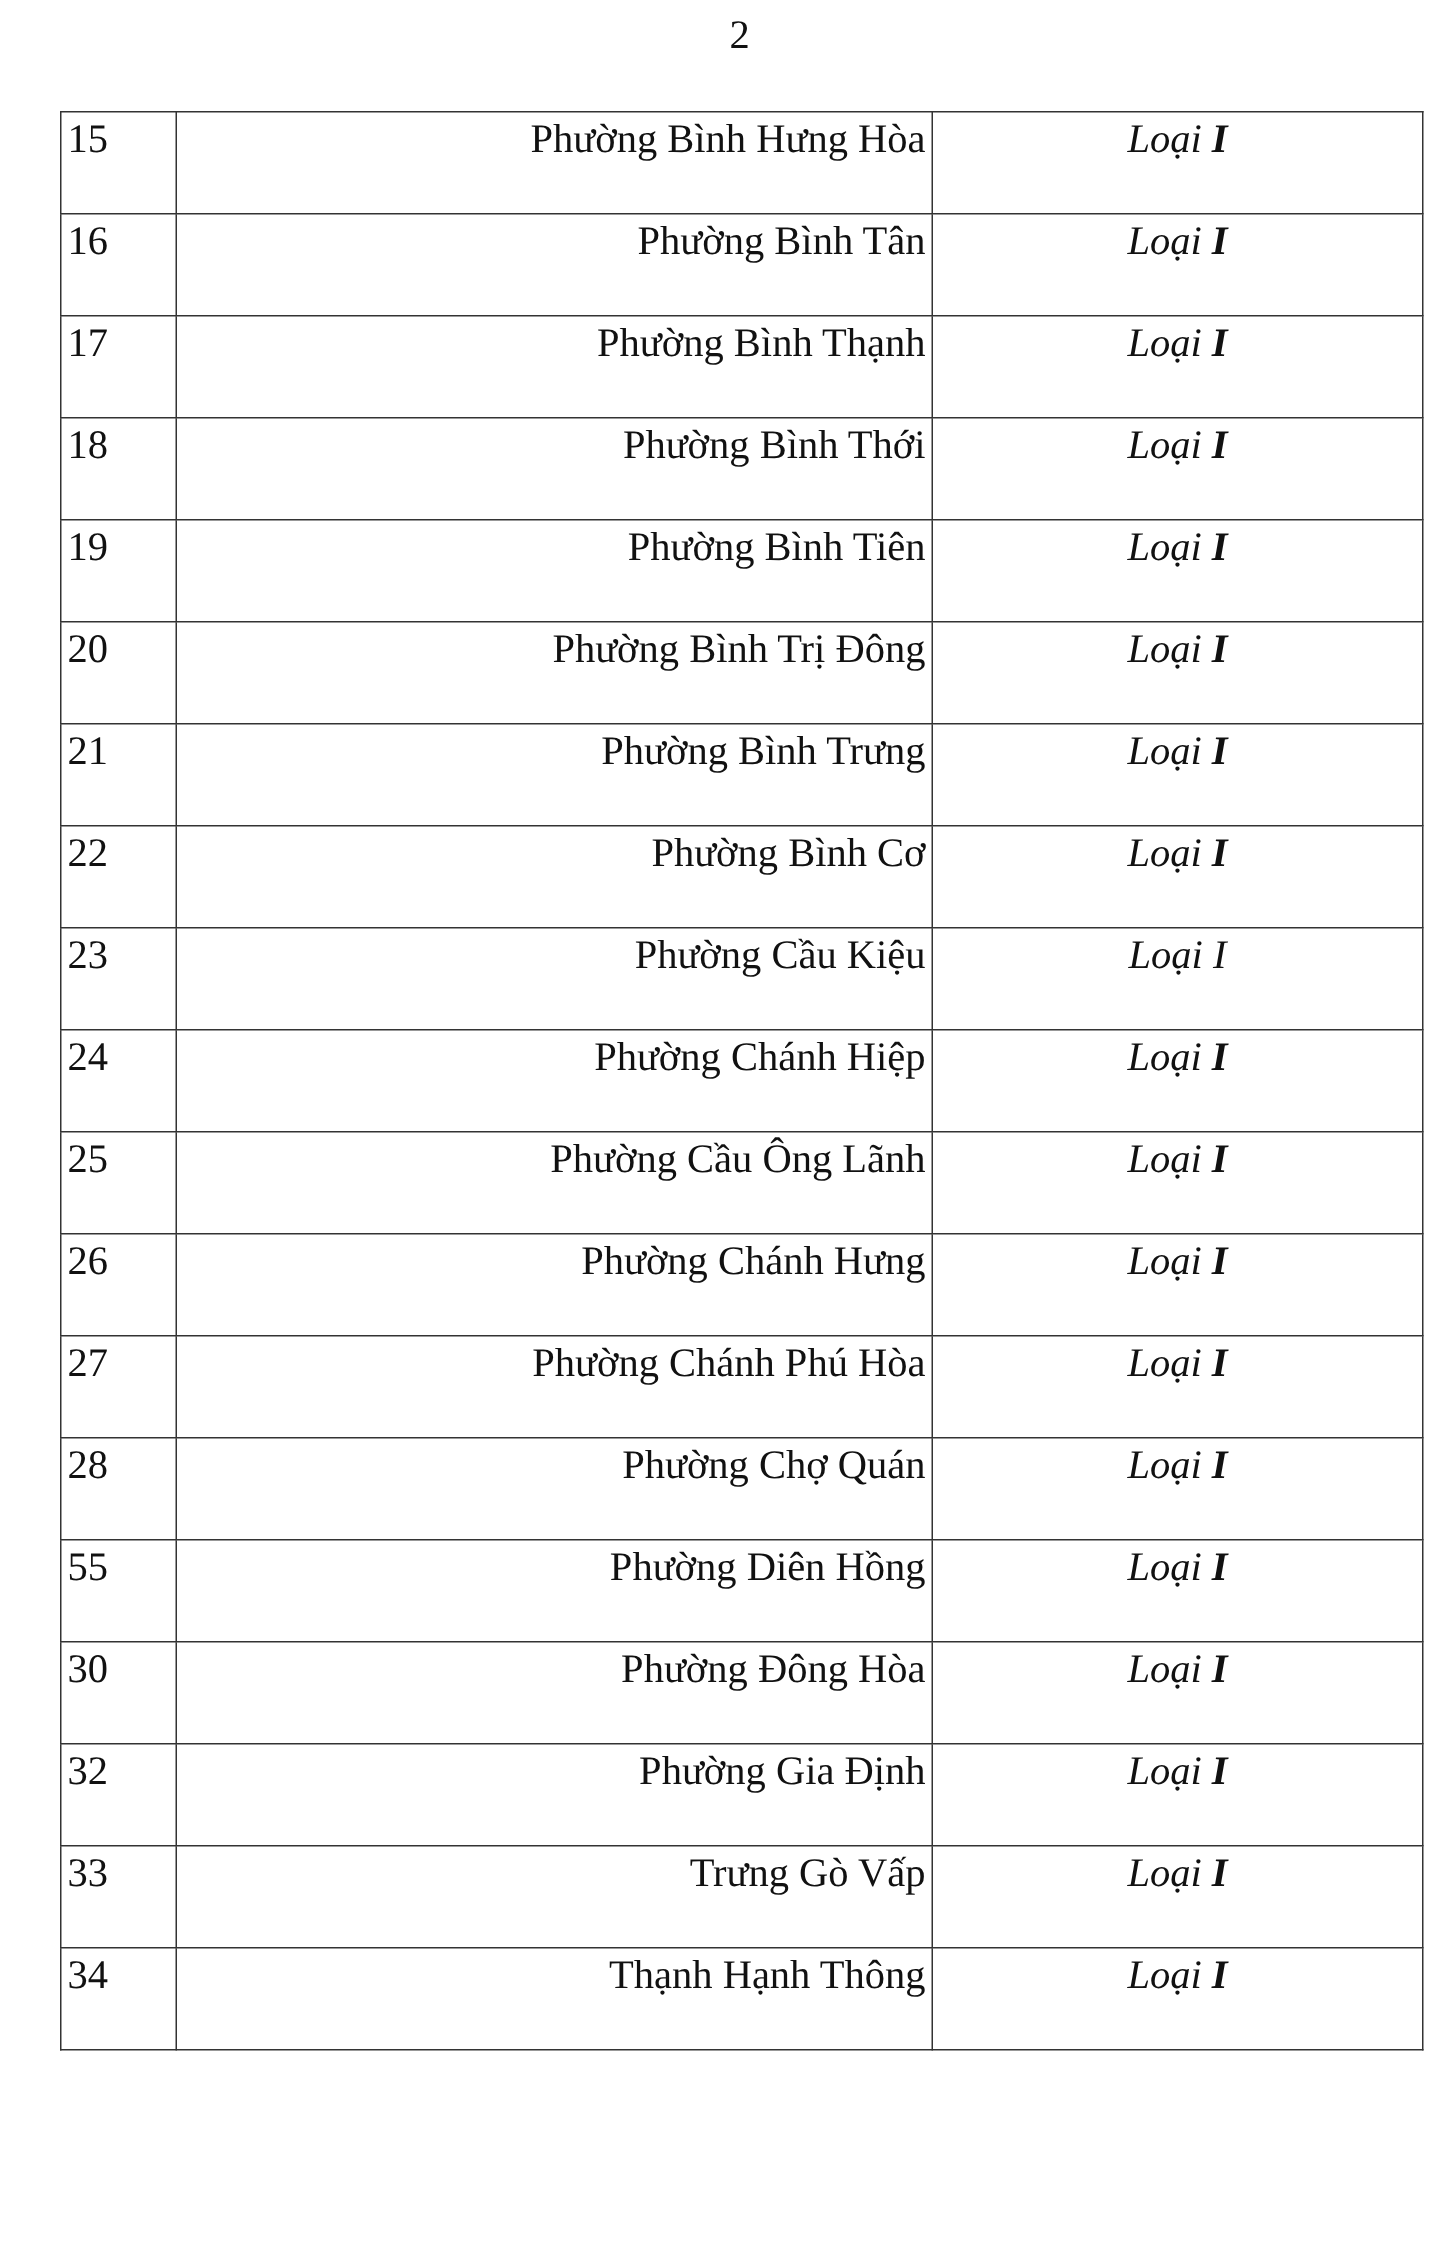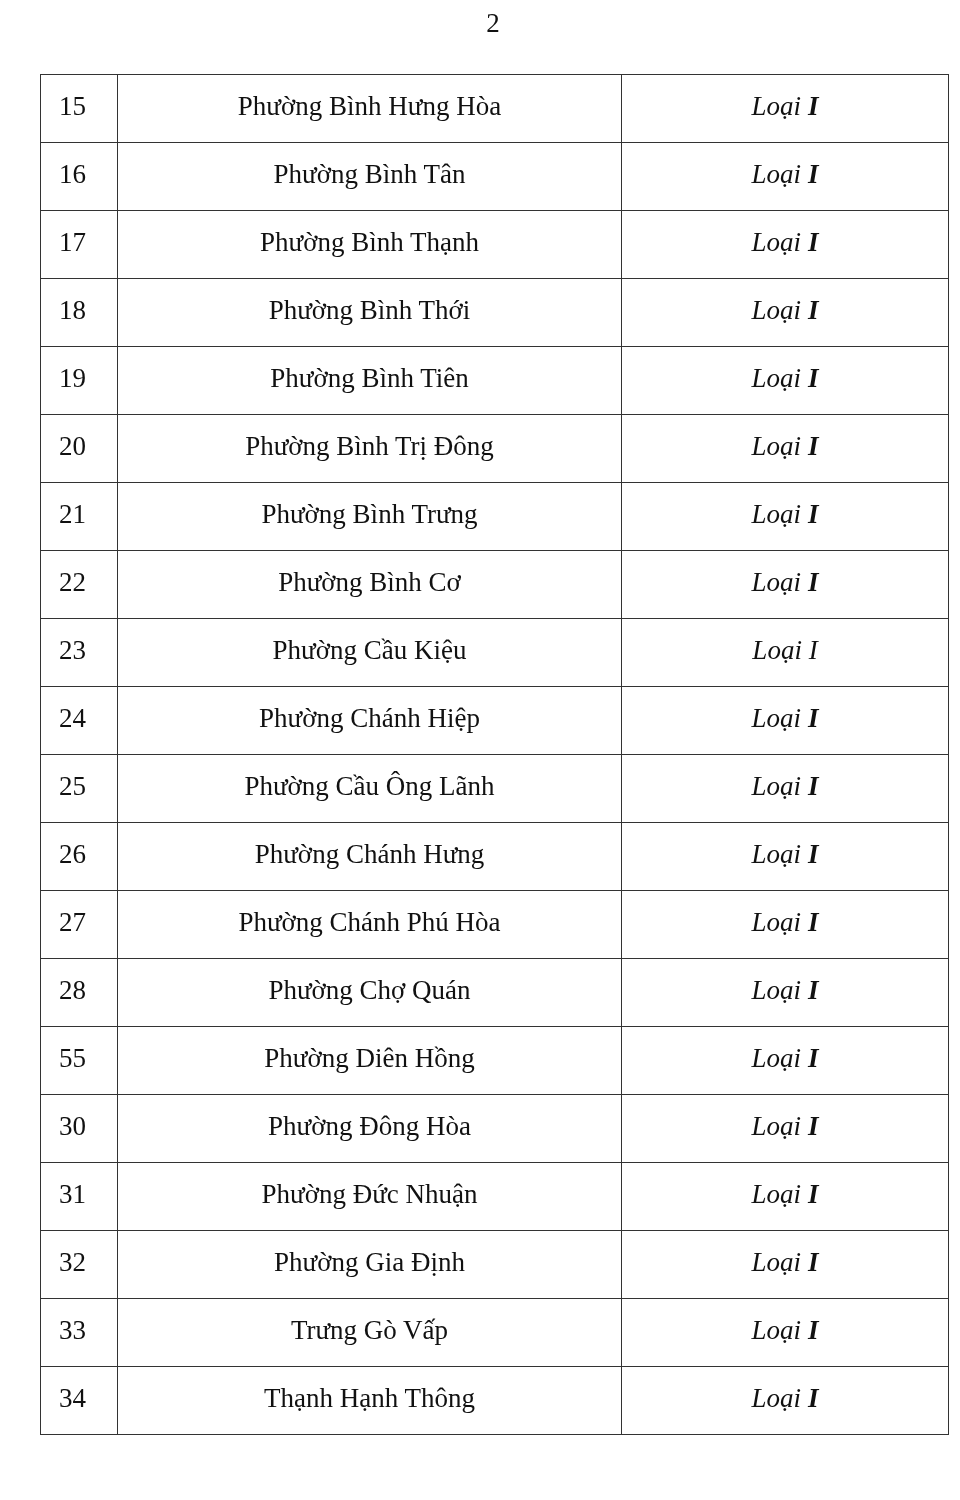--- a/index.html
+++ b/index.html
@@ -12,29 +12,29 @@
     position: absolute; top: 8px; left: 0; width: 986px;
     text-align: center; font-size: 27px;
   }
   table.ward-table {
     position: absolute; top: 74px; left: 40px;
     border-collapse: collapse; table-layout: fixed;
     width: 908px;
   }
   table.ward-table td {
     border: 1.5px solid #333333;
-    height: 68px; padding: 18px;
+    height: 68px; padding: 4px;
     font-size: 27px; line-height: 1;
     box-sizing: border-box;
   }
   col.c-stt { width: 77px; }
   col.c-name { width: 504px; }
   col.c-type { width: 327px; }
   td.stt { text-align: left; padding-left: 24px; vertical-align: top; padding-top: 21px; }
-  td.name { text-align: center; padding-left: 11px; vertical-align: top; padding-top: 21px; }
+  td.name { text-align: right; padding-left: 11px; vertical-align: top; padding-top: 21px; }
   td.type { text-align: center; vertical-align: top; padding-top: 29px; font-style: italic; }
   td.type .grade.bold { font-weight: bold; }
   td.type .grade.regular { font-weight: normal; }
 </style>
 </head>
 <body>
 
 <div class="page-number">2</div>
 
 <table class="ward-table">
@@ -133,25 +133,20 @@
     <td class="name"><span>Phường Diên Hồng</span></td>
     <td class="type"><span>Loại</span> <span class="grade bold">I</span></td>
   </tr>
 
   <tr>
     <td class="stt"><span>30</span></td>
     <td class="name"><span>Phường Đông Hòa</span></td>
     <td class="type"><span>Loại</span> <span class="grade bold">I</span></td>
   </tr>
 
-  <tr>
-    <td class="stt"><span>31</span></td>
-    <td class="name"><span>Phường Đức Nhuận</span></td>
-    <td class="type"><span>Loại</span> <span class="grade bold">I</span></td>
-  </tr>
 
   <tr>
     <td class="stt"><span>32</span></td>
     <td class="name"><span>Phường Gia Định</span></td>
     <td class="type"><span>Loại</span> <span class="grade bold">I</span></td>
   </tr>
 
   <tr>
     <td class="stt"><span>33</span></td>
     <td class="name"><span>Trưng Gò Vấp</span></td>

